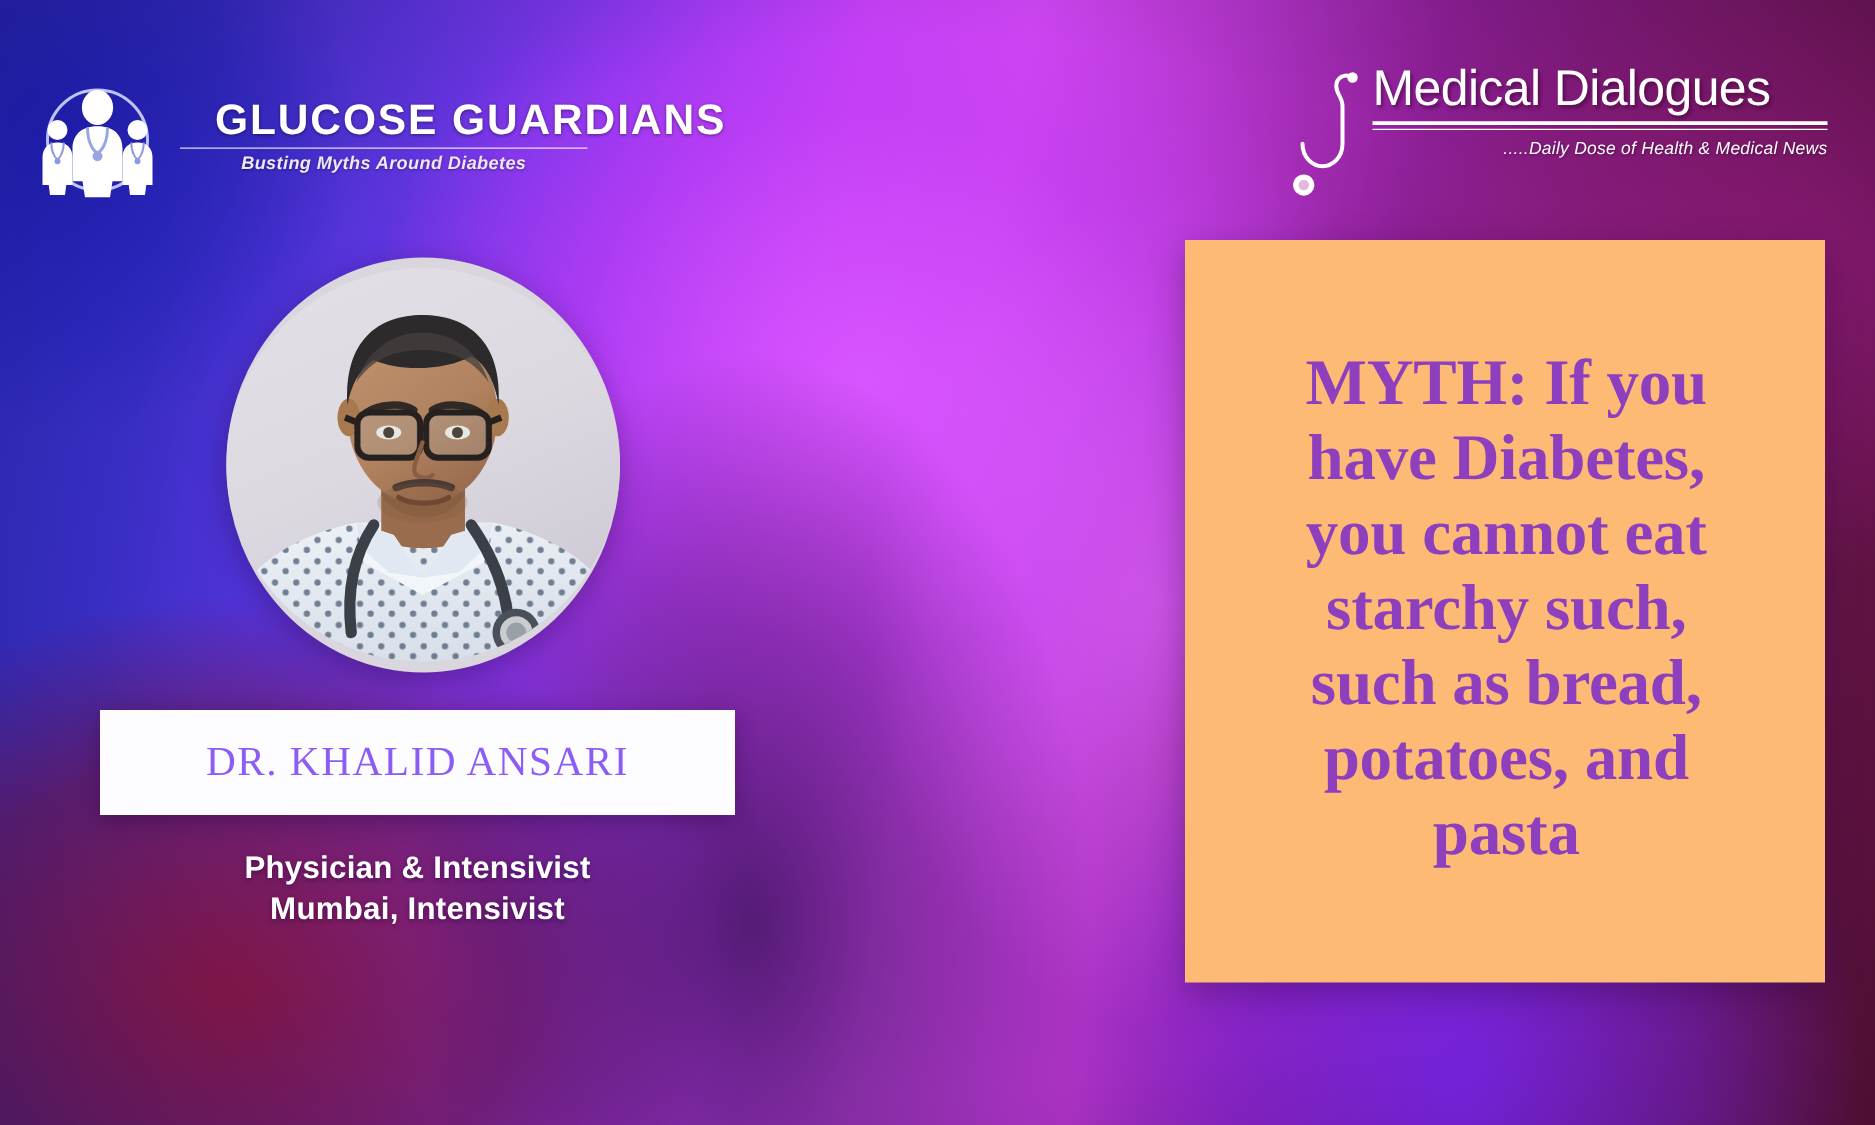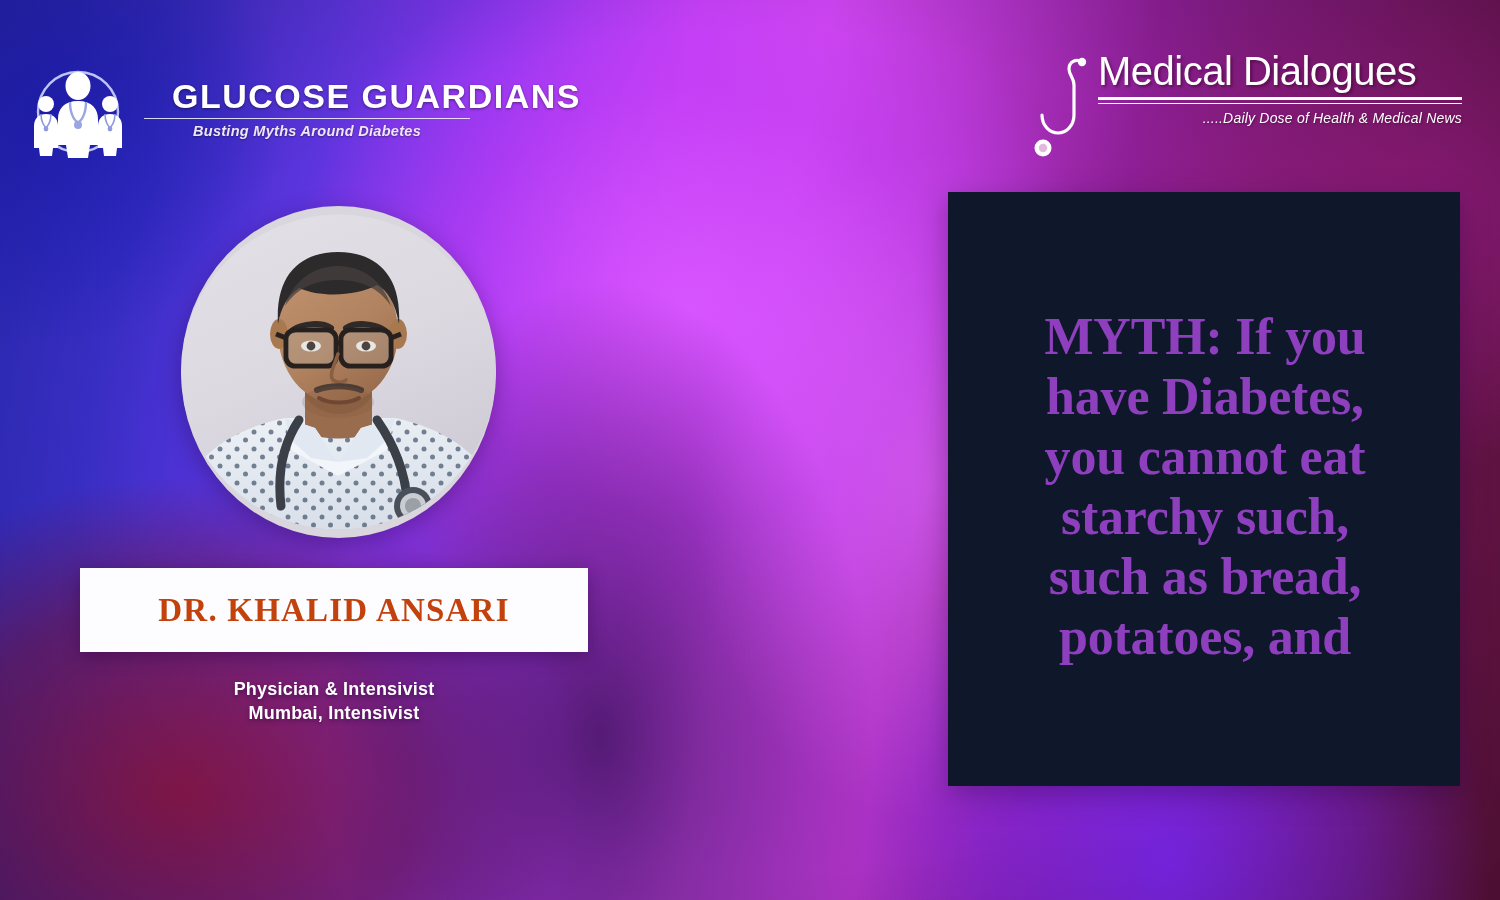--- a/index.html
+++ b/index.html
@@ -139,44 +139,44 @@
   
   #name-plate {
     position:absolute; left:80px; top:568px;
     width:508px; height:84px;
     background:#fdfcfe;
     display:flex; align-items:center; justify-content:center;
     box-shadow:0 5px 16px rgba(35,0,55,0.35);
   }
   #doctor-name {
     font-family:"Liberation Serif", serif;
-    font-size:33px; font-weight:bold;
+    font-size:33px; font-weight:normal;
     letter-spacing:1.2px;
-    color:#c2410c;
+    color:#8b5cf6;
     white-space:nowrap;
   }
 
   #credentials {
     position:absolute; left:80px; top:678px;
     width:508px;
     text-align:center;
     color:#ffffff;
   }
   .cred-line {
-    font-size:18px; font-weight:bold;
+    font-size:25px; font-weight:bold;
     letter-spacing:0.2px; line-height:1.33;
     text-shadow:0 2px 4px rgba(40,0,55,0.5);
     white-space:nowrap;
   }
 
   
   #myth-card {
     position:absolute; left:948px; top:192px;
     width:512px; height:594px;
-    background:#0f172a;
+    background:#fdba74;
     box-shadow:0 8px 26px rgba(40,0,60,0.35);
     display:flex; align-items:center; justify-content:center;
     padding:26px 34px 30px 36px;
   }
   #myth-text {
     font-family:"Liberation Serif", serif;
     font-weight:bold;
     font-size:52px;
     line-height:1.155;
     color:#8e3fbe;
@@ -348,16 +348,17 @@
   </div>
 
   <div id="myth-card">
     <div id="myth-text">
         <span class="ln">MYTH: If you</span>
         <span class="ln">have Diabetes,</span>
         <span class="ln">you cannot eat</span>
         <span class="ln">starchy such,</span>
         <span class="ln">such as bread,</span>
         <span class="ln">potatoes, and</span>
+        <span class="ln">pasta</span>
       </div>
   </div>
 
 </div>
 
 </body></html>

